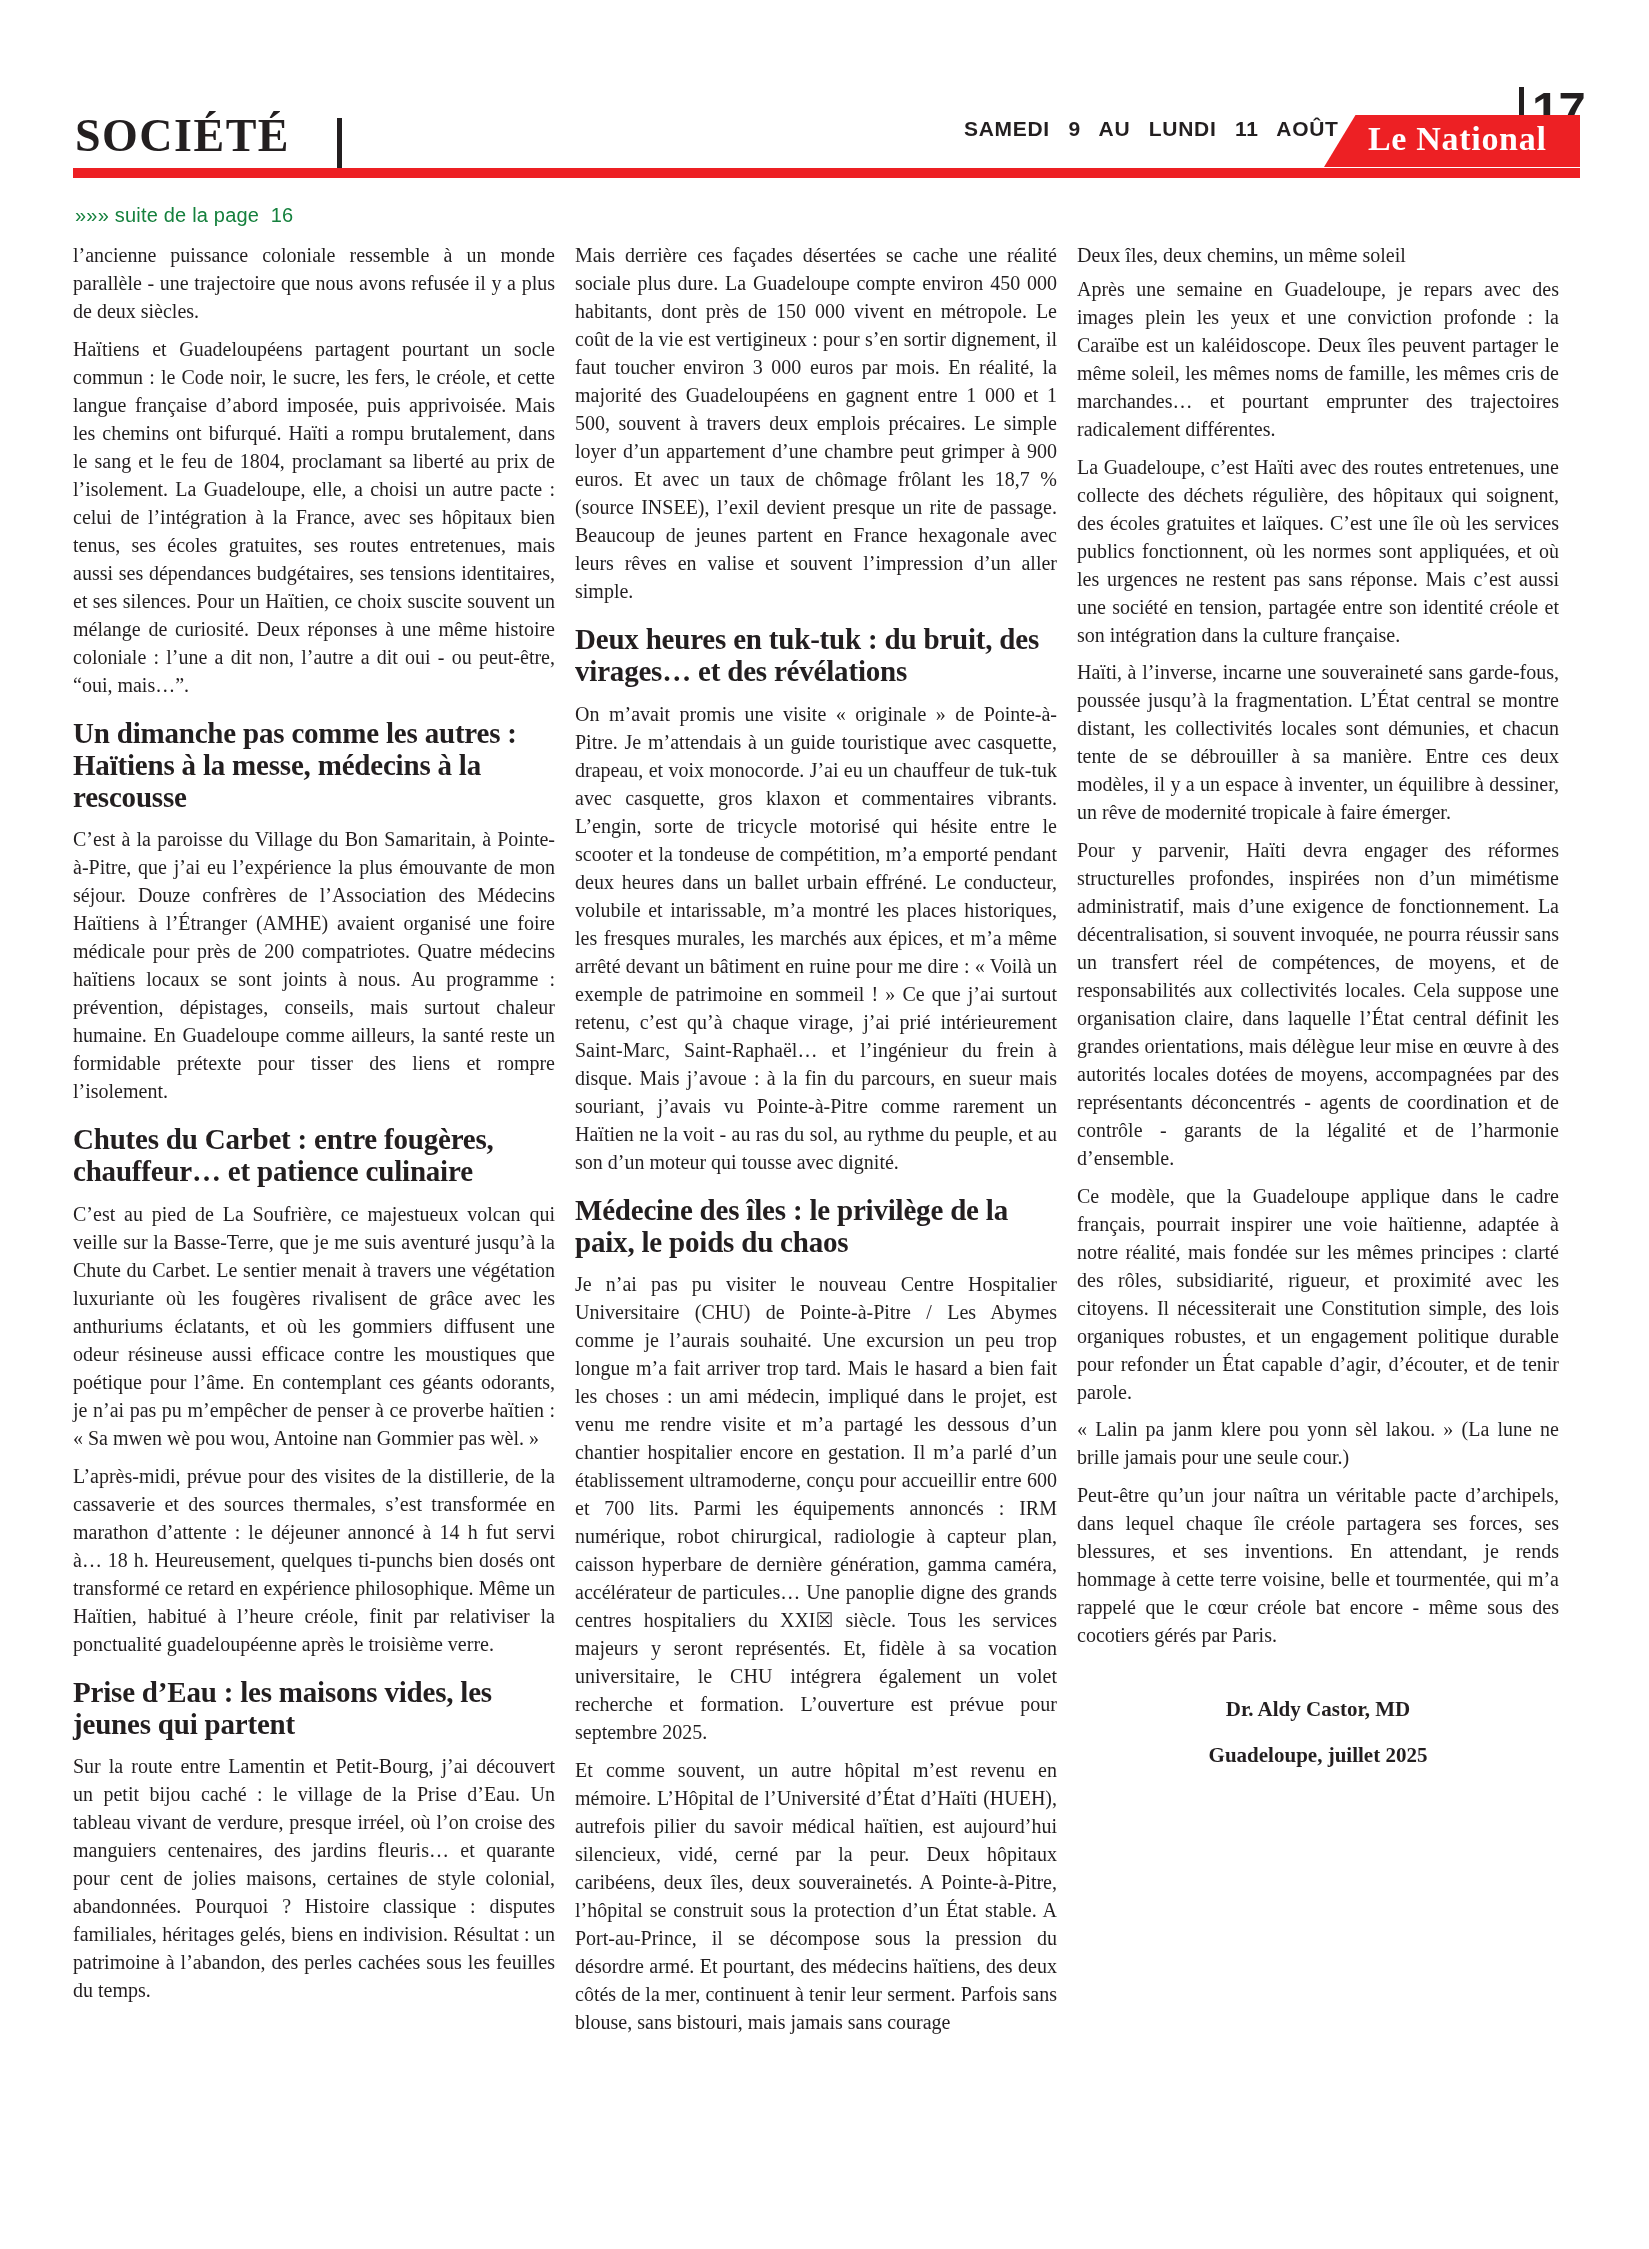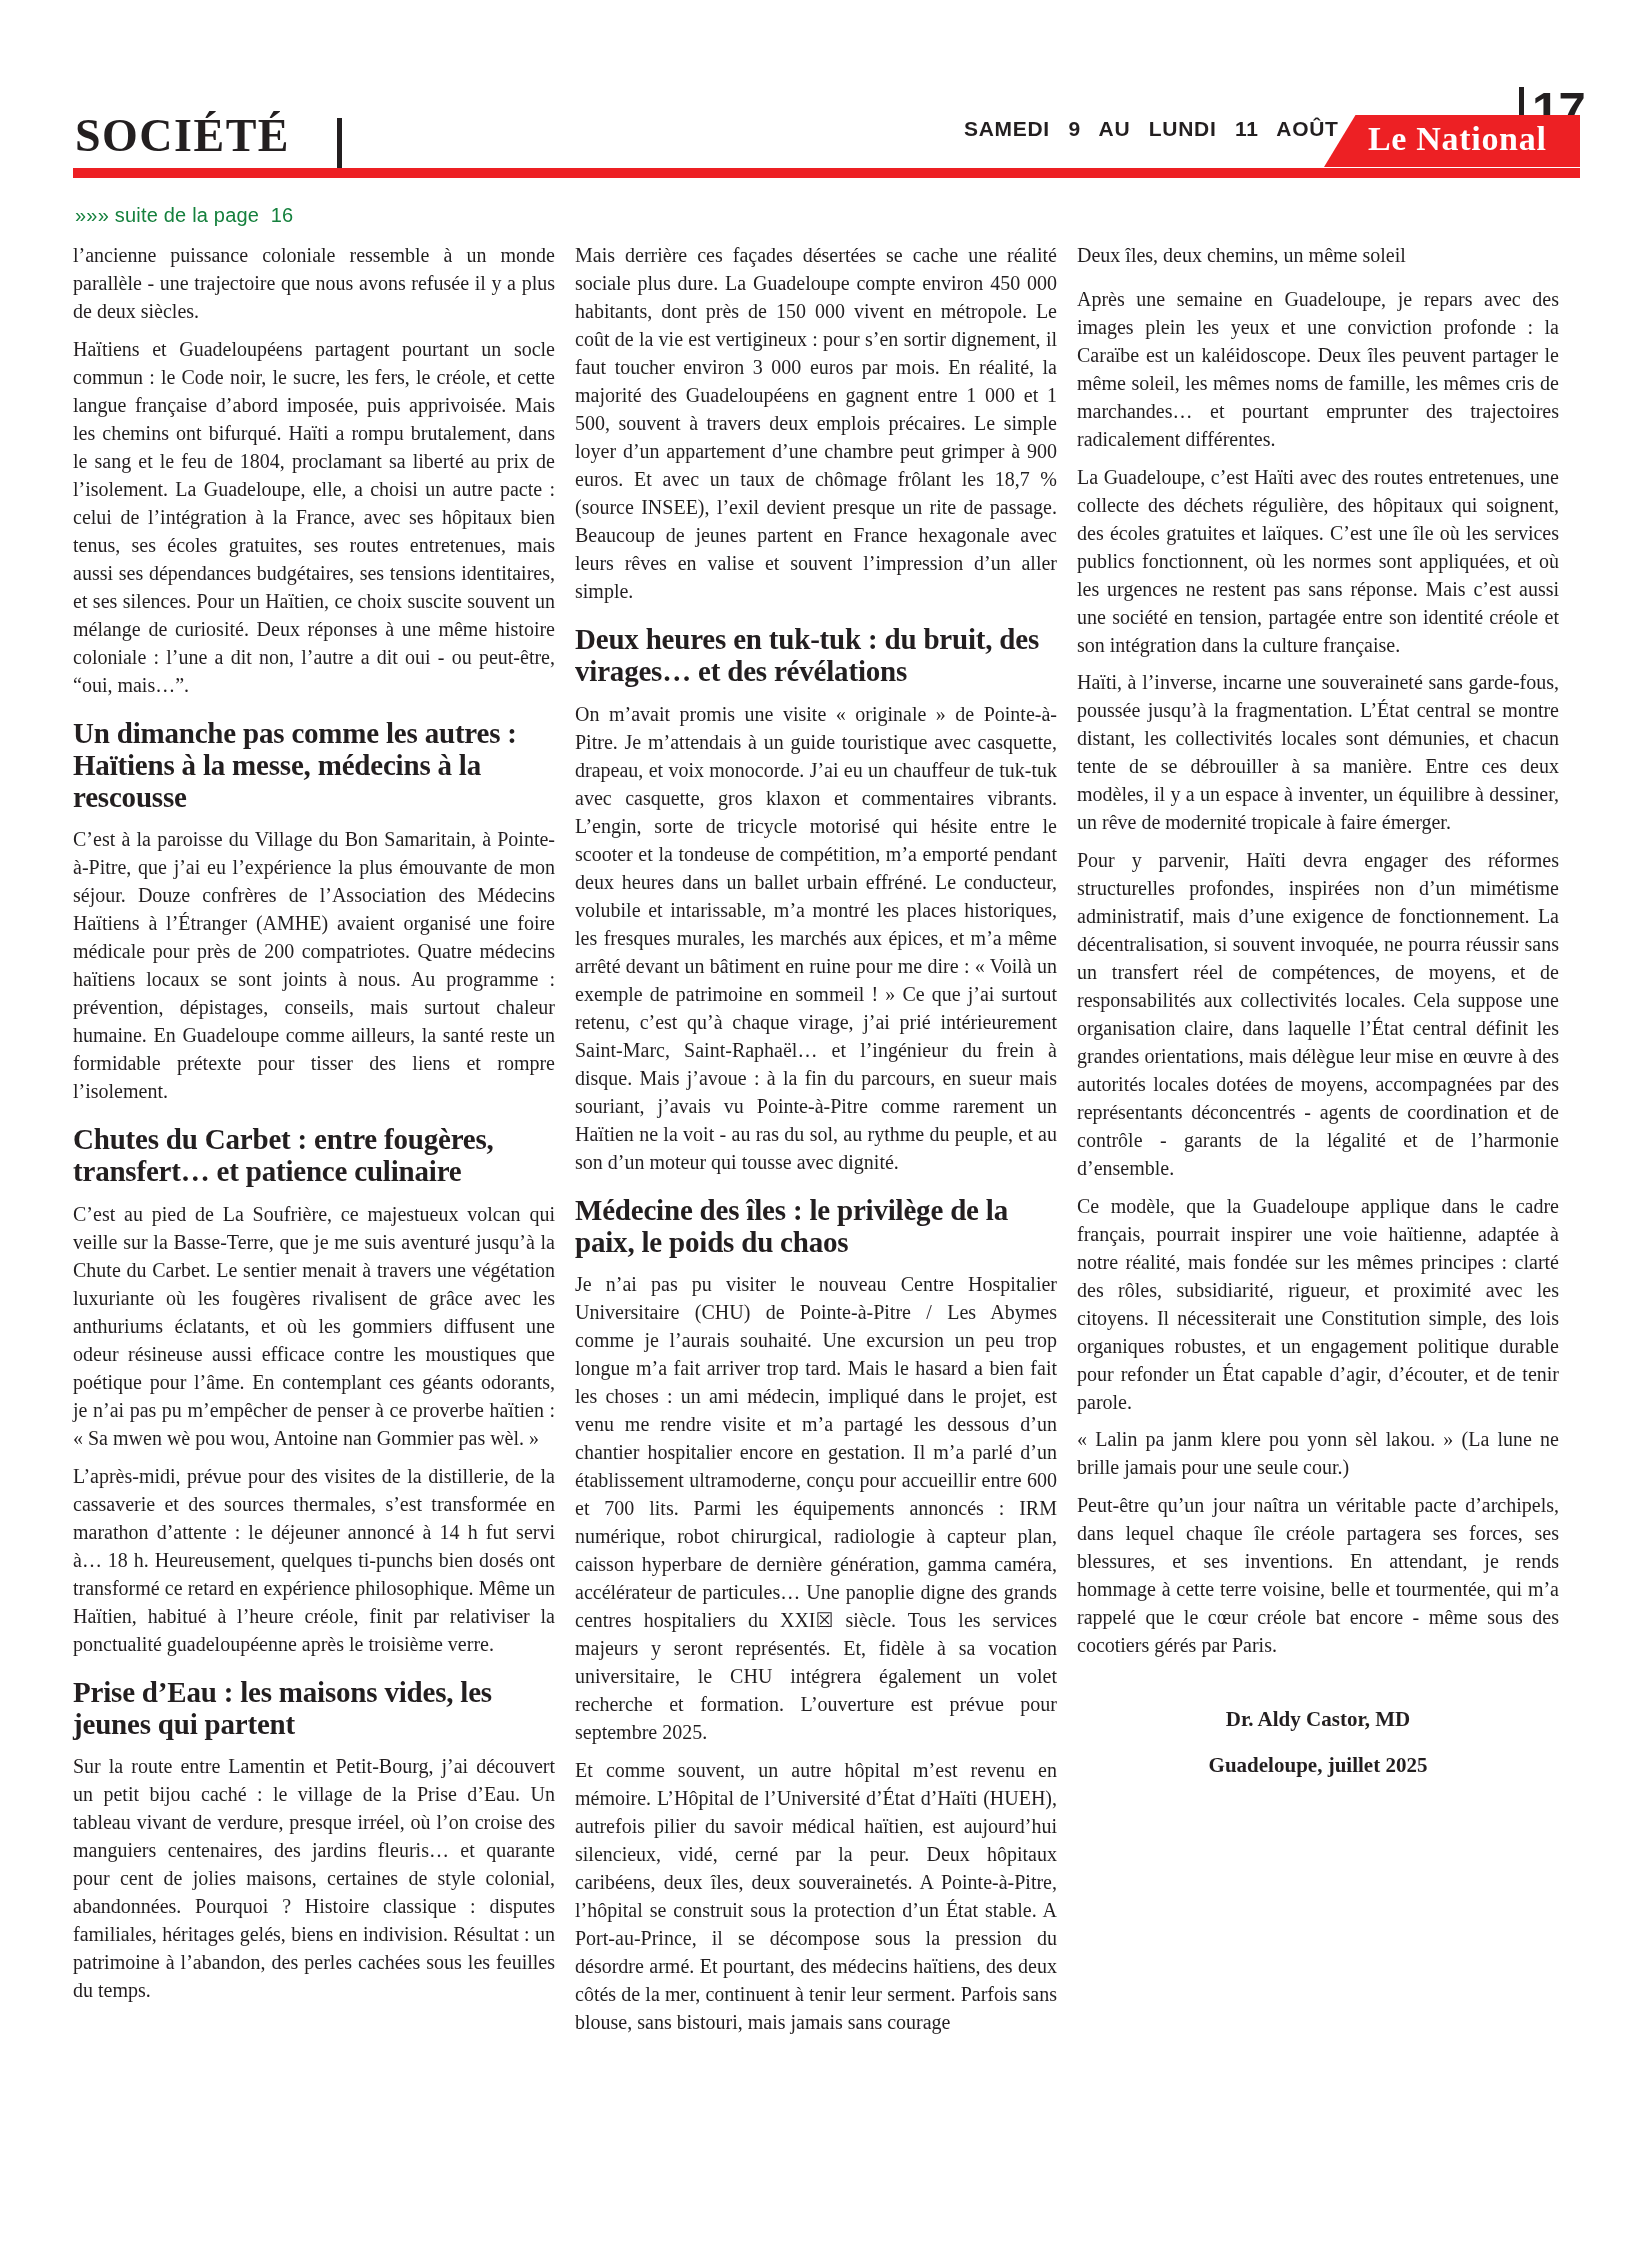--- a/index.html
+++ b/index.html
@@ -64,21 +64,21 @@
   .columns{
     position:absolute;left:73px;top:241px;width:1505px;
     display:flex;gap:20px;align-items:flex-start;
   }
   .col{width:482px;flex:0 0 482px;}
   .col p{
     margin:0 0 9.7px 0;
     font-size:20px;line-height:28px;
     text-align:justify;
   }
-  .col p.lead{text-align:left;margin-bottom:16px;}
+  .col p.lead{text-align:left;margin-bottom:6px;}
   .col h2{
     margin:18px 0 12.7px 0;
     font-size:29px;line-height:32px;font-weight:bold;
     letter-spacing:-0.2px;text-align:left;
   }
   .col h2:first-child{margin-top:0;}
   .col p.sig{
     text-align:center;font-weight:bold;font-size:21px;line-height:28px;
     margin:0 0 18px 0;
   }
@@ -107,21 +107,21 @@
   </div>
 
   <div class="continuation">»»» suite de la page  16</div>
 
   <div class="columns">
     <div class="col">
         <p>l’ancienne puissance coloniale ressemble à un monde parallèle - une trajectoire que nous avons refusée il y a plus de deux siècles.</p>
         <p>Haïtiens et Guadeloupéens partagent pourtant un socle commun : le Code noir, le sucre, les fers, le créole, et cette langue française d’abord imposée, puis apprivoisée. Mais les chemins ont bifurqué. Haïti a rompu brutalement, dans le sang et le feu de 1804, proclamant sa liberté au prix de l’isolement. La Guadeloupe, elle, a choisi un autre pacte : celui de l’intégration à la France, avec ses hôpitaux bien tenus, ses écoles gratuites, ses routes entretenues, mais aussi ses dépendances budgétaires, ses tensions identitaires, et ses silences. Pour un Haïtien, ce choix suscite souvent un mélange de curiosité. Deux réponses à une même histoire coloniale : l’une a dit non, l’autre a dit oui - ou peut-être, “oui, mais…”.</p>
         <h2>Un dimanche pas comme les autres : Haïtiens à la messe, médecins à la rescousse</h2>
         <p>C’est à la paroisse du Village du Bon Samaritain, à Pointe-à-Pitre, que j’ai eu l’expérience la plus émouvante de mon séjour. Douze confrères de l’Association des Médecins Haïtiens à l’Étranger (AMHE) avaient organisé une foire médicale pour près de 200 compatriotes. Quatre médecins haïtiens locaux se sont joints à nous. Au programme : prévention, dépistages, conseils, mais surtout chaleur humaine. En Guadeloupe comme ailleurs, la santé reste un formidable prétexte pour tisser des liens et rompre l’isolement.</p>
-        <h2>Chutes du Carbet : entre fougères, transfert… et patience culinaire</h2>
+        <h2>Chutes du Carbet : entre fougères, chauffeur… et patience culinaire</h2>
         <p>C’est au pied de La Soufrière, ce majestueux volcan qui veille sur la Basse-Terre, que je me suis aventuré jusqu’à la Chute du Carbet. Le sentier menait à travers une végétation luxuriante où les fougères rivalisent de grâce avec les anthuriums éclatants, et où les gommiers diffusent une odeur résineuse aussi efficace contre les moustiques que poétique pour l’âme. En contemplant ces géants odorants, je n’ai pas pu m’empêcher de penser à ce proverbe haïtien : « Sa mwen wè pou wou, Antoine nan Gommier pas wèl. »</p>
         <p>L’après-midi, prévue pour des visites de la distillerie, de la cassaverie et des sources thermales, s’est transformée en marathon d’attente : le déjeuner annoncé à 14 h fut servi à… 18 h. Heureusement, quelques ti-punchs bien dosés ont transformé ce retard en expérience philosophique. Même un Haïtien, habitué à l’heure créole, finit par relativiser la ponctualité guadeloupéenne après le troisième verre.</p>
         <h2>Prise d’Eau : les maisons vides, les jeunes qui partent</h2>
         <p>Sur la route entre Lamentin et Petit-Bourg, j’ai découvert un petit bijou caché : le village de la Prise d’Eau. Un tableau vivant de verdure, presque irréel, où l’on croise des manguiers centenaires, des jardins fleuris… et quarante pour cent de jolies maisons, certaines de style colonial, abandonnées. Pourquoi ? Histoire classique : disputes familiales, héritages gelés, biens en indivision. Résultat : un patrimoine à l’abandon, des perles cachées sous les feuilles du temps.</p>
       </div>
     <div class="col">
         <p>Mais derrière ces façades désertées se cache une réalité sociale plus dure. La Guadeloupe compte environ 450 000 habitants, dont près de 150 000 vivent en métropole. Le coût de la vie est vertigineux : pour s’en sortir dignement, il faut toucher environ 3 000 euros par mois. En réalité, la majorité des Guadeloupéens en gagnent entre 1 000 et 1 500, souvent à travers deux emplois précaires. Le simple loyer d’un appartement d’une chambre peut grimper à 900 euros. Et avec un taux de chômage frôlant les 18,7 % (source INSEE), l’exil devient presque un rite de passage. Beaucoup de jeunes partent en France hexagonale avec leurs rêves en valise et souvent l’impression d’un aller simple.</p>
         <h2>Deux heures en tuk-tuk : du bruit, des virages… et des révélations</h2>
         <p>On m’avait promis une visite « originale » de Pointe-à-Pitre. Je m’attendais à un guide touristique avec casquette, drapeau, et voix monocorde. J’ai eu un chauffeur de tuk-tuk avec casquette, gros klaxon et commentaires vibrants. L’engin, sorte de tricycle motorisé qui hésite entre le scooter et la tondeuse de compétition, m’a emporté pendant deux heures dans un ballet urbain effréné. Le conducteur, volubile et intarissable, m’a montré les places historiques, les fresques murales, les marchés aux épices, et m’a même arrêté devant un bâtiment en ruine pour me dire : « Voilà un exemple de patrimoine en sommeil ! » Ce que j’ai surtout retenu, c’est qu’à chaque virage, j’ai prié intérieurement Saint-Marc, Saint-Raphaël… et l’ingénieur du frein à disque. Mais j’avoue : à la fin du parcours, en sueur mais souriant, j’avais vu Pointe-à-Pitre comme rarement un Haïtien ne la voit - au ras du sol, au rythme du peuple, et au son d’un moteur qui tousse avec dignité.</p>
         <h2>Médecine des îles : le privilège de la paix, le poids du chaos</h2>

